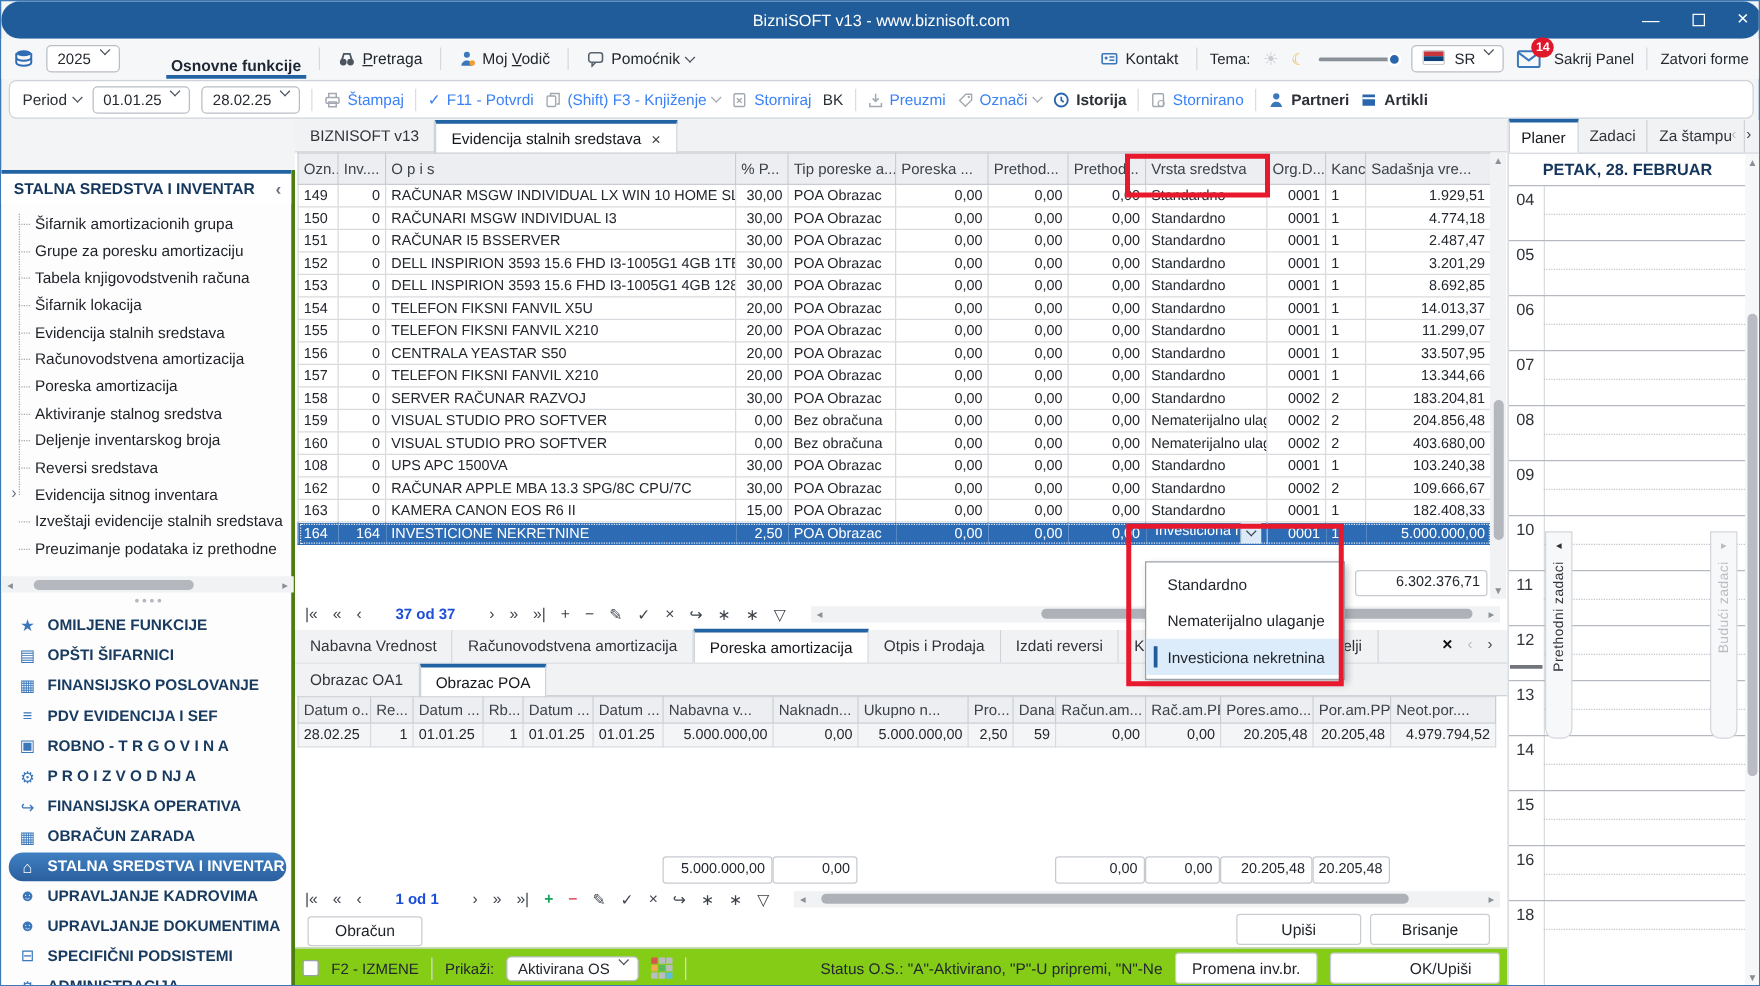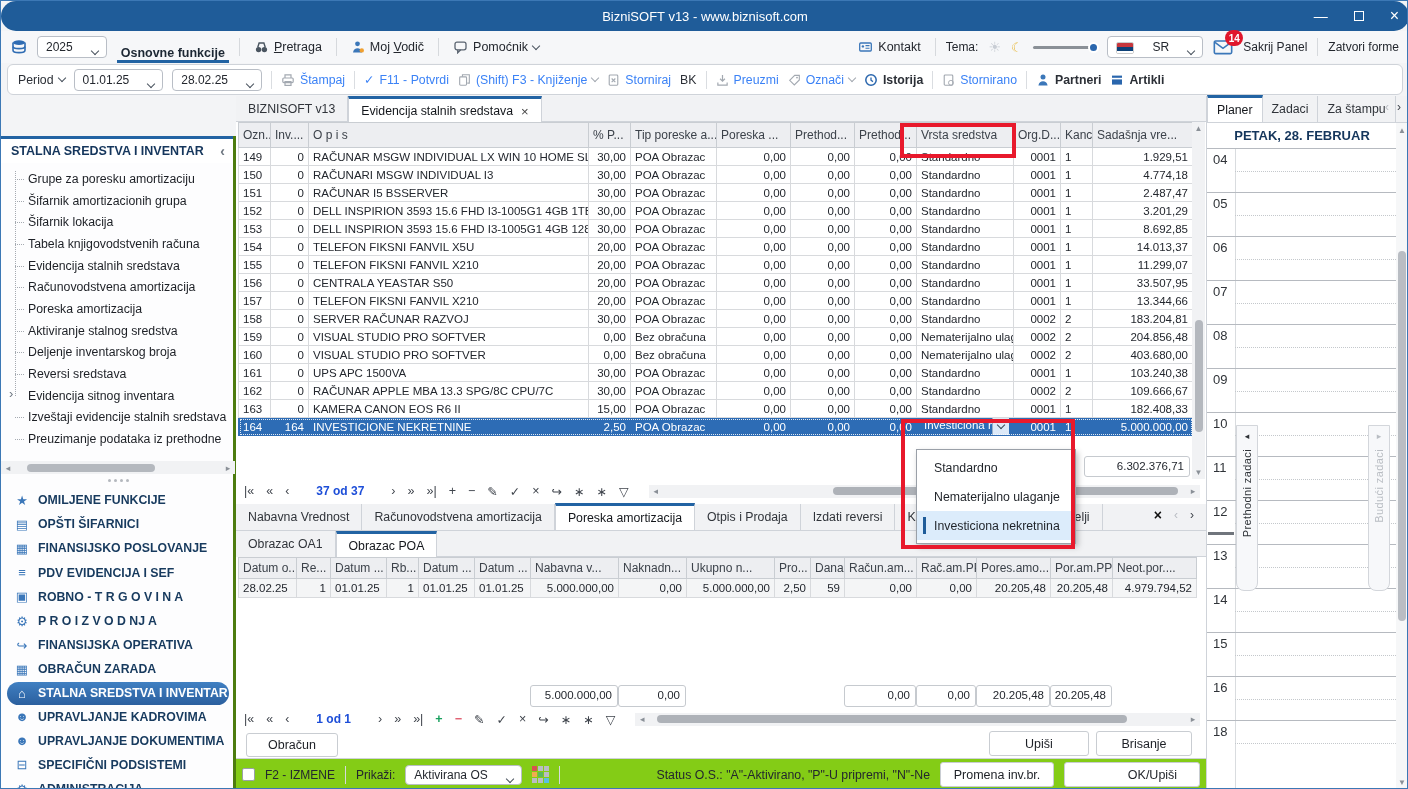--- a/index.html
+++ b/index.html
@@ -12,25 +12,25 @@
               display:flex; align-items:center; justify-content:center; color:#fff; font-size:13px;border-radius:15px; }
   .wctrl { position:absolute; right:10px; top:0; height:30px; display:flex; align-items:center; gap:26px; }
   .wctrl span { color:#fff; font-size:14px; cursor:default; }
   .wbox { width:10px; height:10px; border:1.4px solid #fff; display:inline-block; }
 
   
   .menubar { position:absolute; left:0; top:30px; width:1408px; height:32px; background:#f6f7f9;
              display:flex; align-items:center; padding:0 10px; gap:10px; }
   .mitem { display:flex; align-items:center; gap:5px; font-size:12.5px; color:#23272e; height:32px; padding:0 4px; }
   .msep { width:1px; height:18px; background:#d6d9dd; }
-  .pill-box { display:flex; align-items:flex-end; gap:19px; border:1px solid #b9bec6; border-radius:4px;
+  .pill-box { display:flex; align-items:flex-start; gap:8px; border:1px solid #b9bec6; border-radius:4px;
               background:#fff; padding:3px 8px; }
   .chev { width:6px; height:6px; border-right:1.5px solid #49535e; border-bottom:1.5px solid #49535e;
           transform:rotate(45deg); margin-top:-3px; }
-  .mactive { border-bottom:3px solid #2263a3; padding-top:15px; font-weight:bold; color:#1c2733; }
+  .mactive { border-bottom:3px solid #2263a3; padding-top:15px; font-weight:bold; color:#1c2733;margin-left:27px; }
   .ukey { text-decoration:underline; }
   .mright { margin-left:auto; display:flex; align-items:center; gap:10px; }
   .slider { width:64px; height:3px; background:#8a9097; border-radius:2px; position:relative; }
   .slider i { position:absolute; right:-2px; top:-4px; width:11px; height:11px; border-radius:50%;
               background:#2a66ad; border:2px solid #fff; }
   .flag { width:18px; height:12px; border-radius:2px; overflow:hidden; display:inline-block; border:1px solid #ccc; }
   .flag i { display:block; height:4px; }
   .badge { position:absolute; top:-9px; right:-10px; background:#e0162b; color:#fff; border-radius:9px;
            min-width:18px; height:16px; font-size:10px; font-weight:bold; display:flex; align-items:center;
            justify-content:center; padding:0 3px; }
@@ -401,36 +401,36 @@
 
   <div class="sidebar">
     <div class="sheader">
       <span>STALNA SREDSTVA I INVENTAR</span>
       <span class="scollapse">‹</span>
     </div>
     <div class="tree">
 
         <div class="titem2">
 
+          <span class="tlab">Šifarnik amortizacionih grupa</span>
+        </div>
+
+        <div class="titem2">
+
           <span class="tlab">Grupe za poresku amortizaciju</span>
         </div>
 
         <div class="titem2">
 
-          <span class="tlab">Šifarnik amortizacionih grupa</span>
+          <span class="tlab">Tabela knjigovodstvenih računa</span>
         </div>
 
         <div class="titem2">
 
           <span class="tlab">Šifarnik lokacija</span>
-        </div>
-
-        <div class="titem2">
-
-          <span class="tlab">Tabela knjigovodstvenih računa</span>
         </div>
 
         <div class="titem2">
 
           <span class="tlab">Evidencija stalnih sredstava</span>
         </div>
 
         <div class="titem2">
 
           <span class="tlab">Računovodstvena amortizacija</span>
@@ -772,21 +772,21 @@
             <td class="num">0,00</td>
             <td class="num">0,00</td>
             <td class="num">0,00</td>
             <td>Nematerijalno ulaganje</td>
             <td class="num">0002</td>
             <td>2</td>
             <td class="num">403.680,00</td>
           </tr>
 
           <tr>
-            <td>161</td>
+            <td>108</td>
             <td class="num">0</td>
             <td>UPS APC 1500VA</td>
             <td class="num">30,00</td>
             <td>POA Obrazac</td>
             <td class="num">0,00</td>
             <td class="num">0,00</td>
             <td class="num">0,00</td>
             <td>Standardno</td>
             <td class="num">0001</td>
             <td>1</td>

